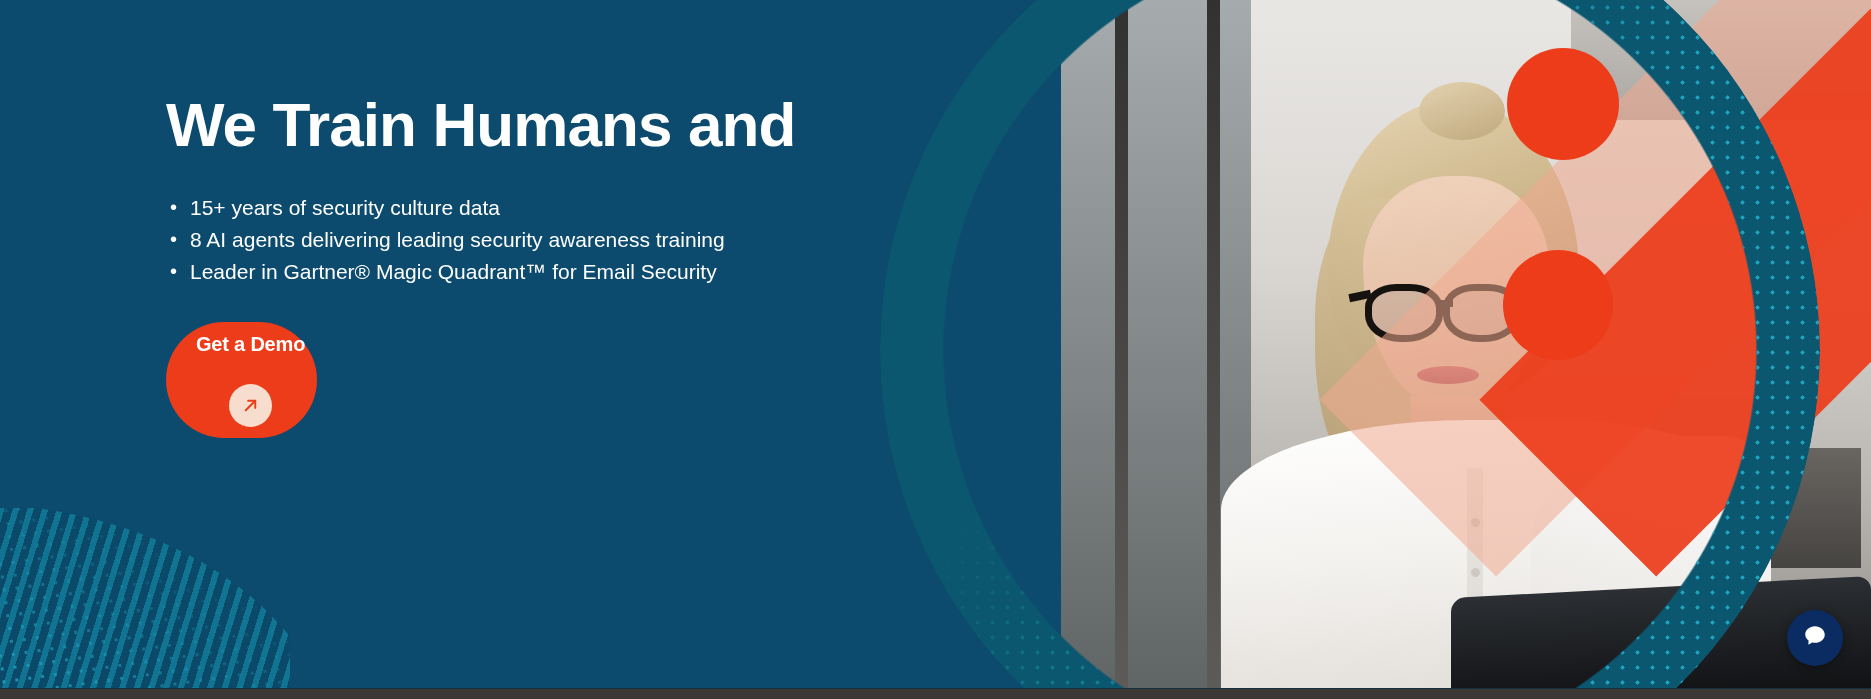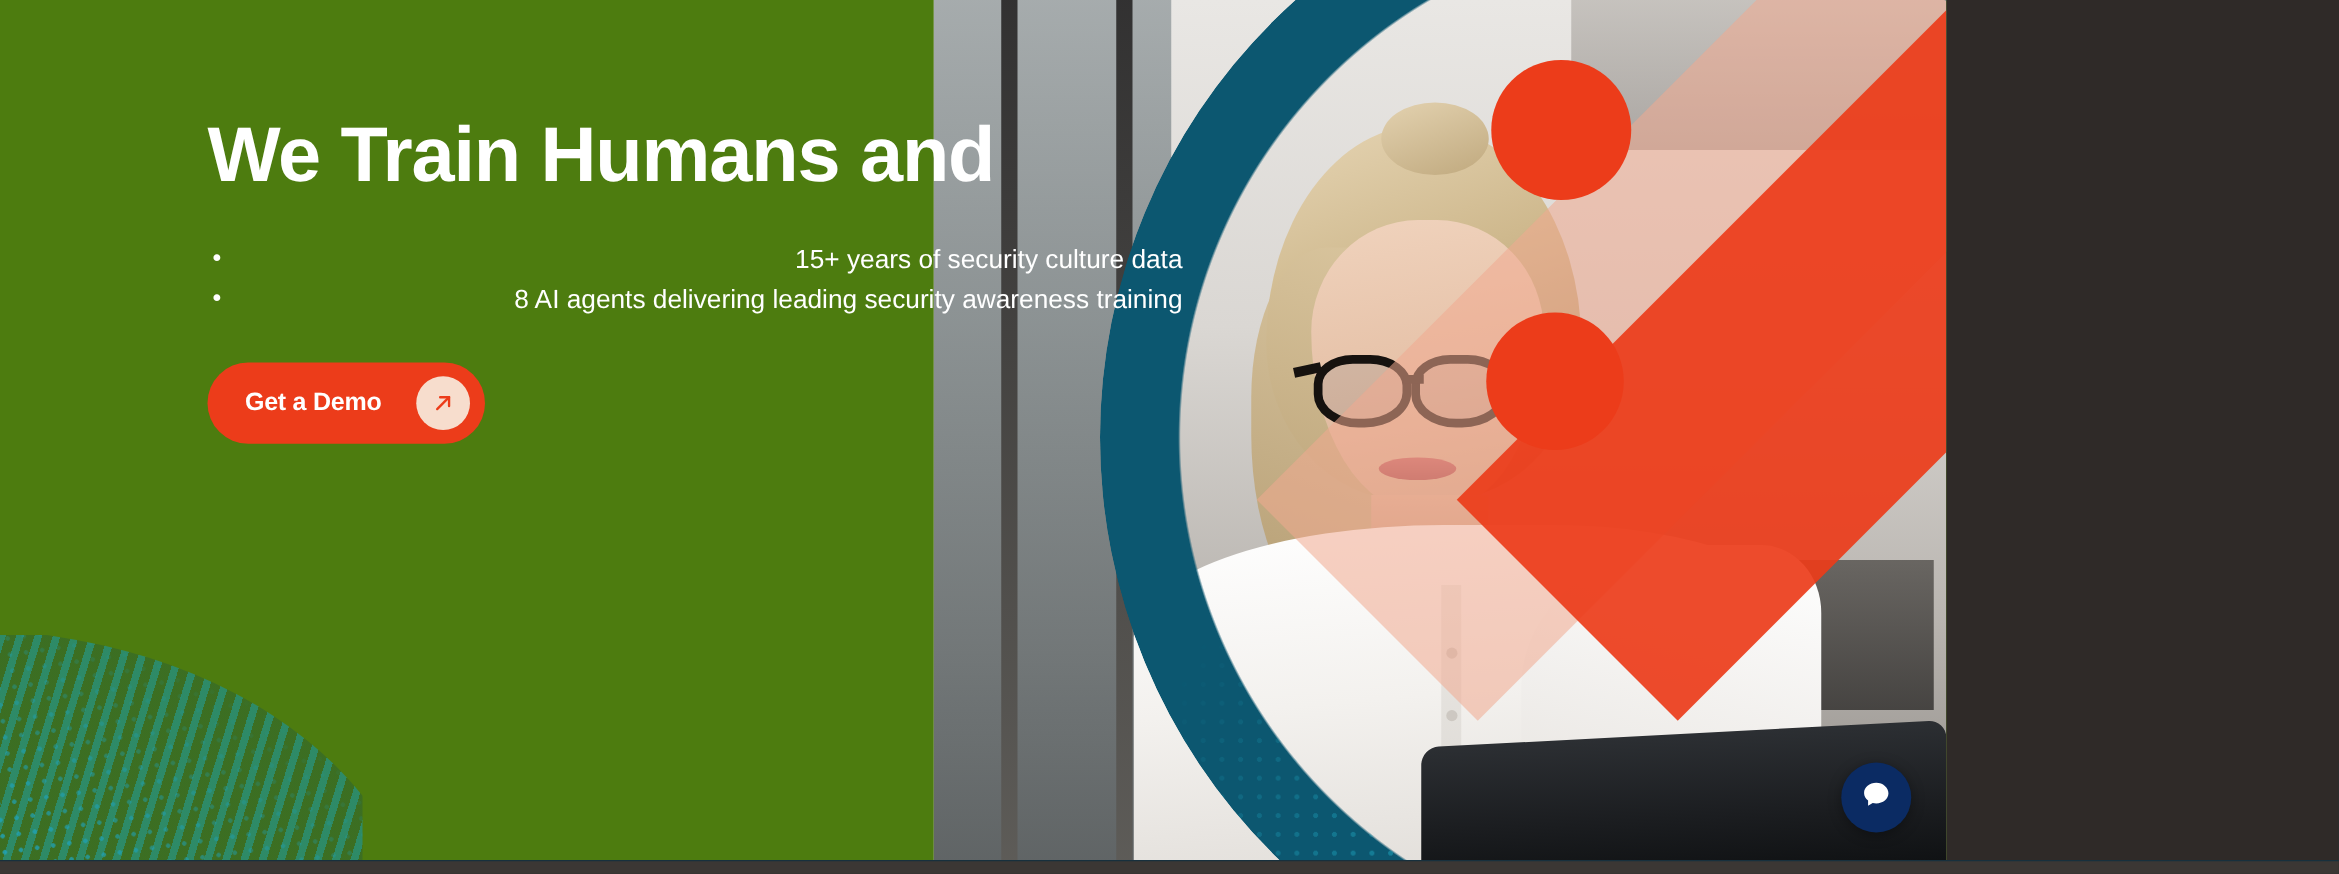--- a/index.html
+++ b/index.html
@@ -4,22 +4,22 @@
 <style>
   * { margin:0; padding:0; box-sizing:border-box; }
   html, body {
     width:1871px; height:699px;
     background:#2f2a28;
     font-family:"Liberation Sans", sans-serif;
     overflow:hidden;
   }
   #hero {
     position:relative;
-    width:1557px; height:688px;
-    background:#4d7c0f;
+    width:1871px; height:688px;
+    background:#0c4a6e;
     overflow:hidden;
   }
   
   .photo {
     position:absolute; top:0; right:0;
     width:810px; height:688px;
     overflow:hidden;
     background:#c9c6c2;
   }
   .photo .room {
@@ -208,31 +208,32 @@
     font-stretch:condensed;
   }
   .subhead {
     margin-top:38px;
     font-size:26px; line-height:37px; font-weight:700; color:#ffffff;
     letter-spacing:-.2px;
   }
   ul.bullets { margin-top:34px; list-style:none; }
   ul.bullets li {
     position:relative; padding-left:24px;
-    font-size:21px; line-height:32px; color:#ffffff; font-weight:400;text-align:right;
+    font-size:21px; line-height:32px; color:#ffffff; font-weight:400;
   }
   ul.bullets li::before {
     content:"•"; position:absolute; left:4px; top:-1px;
     color:#ffffff; font-size:20px;
   }
   .cta {
     display:inline-flex; align-items:center; gap:28px;
     margin-top:34px; padding:11px 12px 11px 30px;
     background:#ec3c1a; border:none; border-radius:999px;
     cursor:pointer;
+    flex-direction:column;
   }
   .cta-label {
     font-size:20px; font-weight:700; color:#ffffff; letter-spacing:-.2px;
   }
   .cta-circle {
     width:43px; height:43px; border-radius:50%;
     background:#f7ddcd; display:flex; align-items:center; justify-content:center;
   }
   
   .chat {
@@ -303,20 +304,21 @@
 
   <div class="copy">
     <h1 class="headline">
       <span>We Train Humans and</span><br>
     </h1>
 
 
     <ul class="bullets">
       <li><span>15+ years of security culture data</span></li>
       <li><span>8 AI agents delivering leading security awareness training</span></li>
+      <li><span>Leader in Gartner® Magic Quadrant™ for Email Security</span></li>
     </ul>
 
     <button class="cta">
       <span class="cta-label">Get a Demo</span>
       <span class="cta-circle">
         <svg width="19" height="19" viewBox="0 0 24 24" fill="none" stroke="#ec3c1a" stroke-width="2.4" stroke-linecap="round" stroke-linejoin="round">
           <line x1="6" y1="18" x2="18" y2="6"></line>
           <polyline points="9 6 18 6 18 15"></polyline>
         </svg>
       </span>

